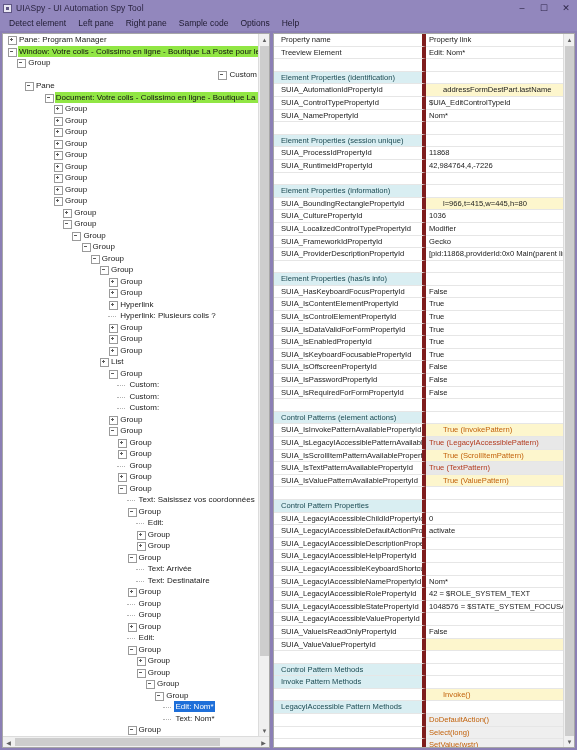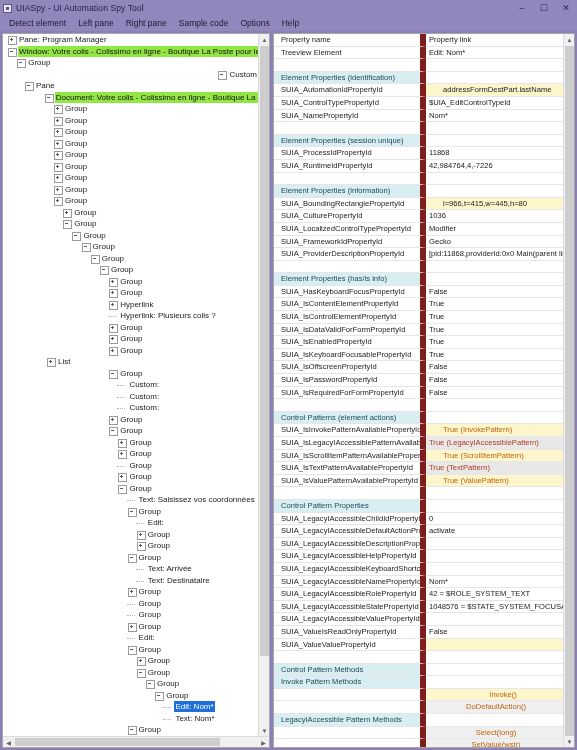--- a/index.html
+++ b/index.html
@@ -215,33 +215,33 @@
   .prow { display: flex; height: 12.6px; align-items: stretch; }
   .pname, .pval {
     font-size: 7.6px;
     line-height: 12.6px;
     color: #1b1b1b;
     white-space: nowrap;
     overflow: hidden;
     border-bottom: 1px solid #e6e6e6;
     padding-left: 3px;
   }
-  .pname { width: 152px; flex: 0 0 152px; border-right: 6px solid #7f1d1d; padding-left: 7px; }
+  .pname { width: 152px; flex: 0 0 152px; border-right: 4px solid #7f1d1d; padding-left: 7px; }
   .pval  { flex: 1 1 auto; }
   .prow.header .pname, .prow.header .pval { background: #ffffff; font-weight: normal; }
   .prow.section .pname { background: #d9eef2; }
   .prow.section .pval  { background: #ffffff; }
   .prow.blank .pname, .prow.blank .pval { background: #ffffff; }
 
   .pval.hl-yellow { background: #fdf6cd; padding-left: 17px; }
   .pval.hl-gray   { background: #e8e8e8; }
   .pval.c-orange  { color: #c2620b; }
   .pval.c-red     { color: #b23a1f; }
   .pname.sect     { color: #1b4a52; }
-  .prow.methods .pval { background: #efefef; text-align: center; }
+  .prow.methods .pval { background: #efefef; }
   .prow.methods .pval.hl-yellow { background: #fdf6cd; }
   .prow.methods .pval { color: #c2620b; }
 </style>
 </head>
 <body>
 
 <div id="app">
 
   <div class="titlebar">
     <div class="title-icon"></div>
@@ -406,21 +406,21 @@
                 <span class="vert"></span>
               </span>
               <span class="lbl">Group</span>
             </div>
             <div class="tnode" style="padding-left: 105.2px;">
               <span class="expander has-box plus">
                 <span class="vert"></span>
               </span>
               <span class="lbl">Group</span>
             </div>
-            <div class="tnode" style="padding-left: 43px;">
+            <div class="tnode" style="padding-left: 96px;">
               <span class="expander has-box plus">
                 <span class="vert"></span>
               </span>
               <span class="lbl">List</span>
             </div>
             <div class="tnode" style="padding-left: 105.2px;">
               <span class="expander has-box"></span>
               <span class="lbl">Group</span>
             </div>
             <div class="tnode" style="padding-left: 114.4px;">
@@ -807,27 +807,27 @@
               <div class="pval"></div>
             </div>
             <div class="prow section">
               <div class="pname sect">Invoke Pattern Methods</div>
               <div class="pval"></div>
             </div>
             <div class="prow methods">
               <div class="pname"></div>
               <div class="pval hl-yellow">Invoke()</div>
             </div>
-            <div class="prow methods">
-              <div class="pname"></div>
-              <div class="pval">DoDefaultAction()</div>
-            </div>
             <div class="prow section">
               <div class="pname sect">LegacyIAccessible Pattern Methods</div>
               <div class="pval"></div>
+            </div>
+            <div class="prow methods">
+              <div class="pname"></div>
+              <div class="pval">DoDefaultAction()</div>
             </div>
             <div class="prow methods">
               <div class="pname"></div>
               <div class="pval">Select(long)</div>
             </div>
             <div class="prow methods">
               <div class="pname"></div>
               <div class="pval">SetValue(wstr)</div>
             </div>
           </div>

